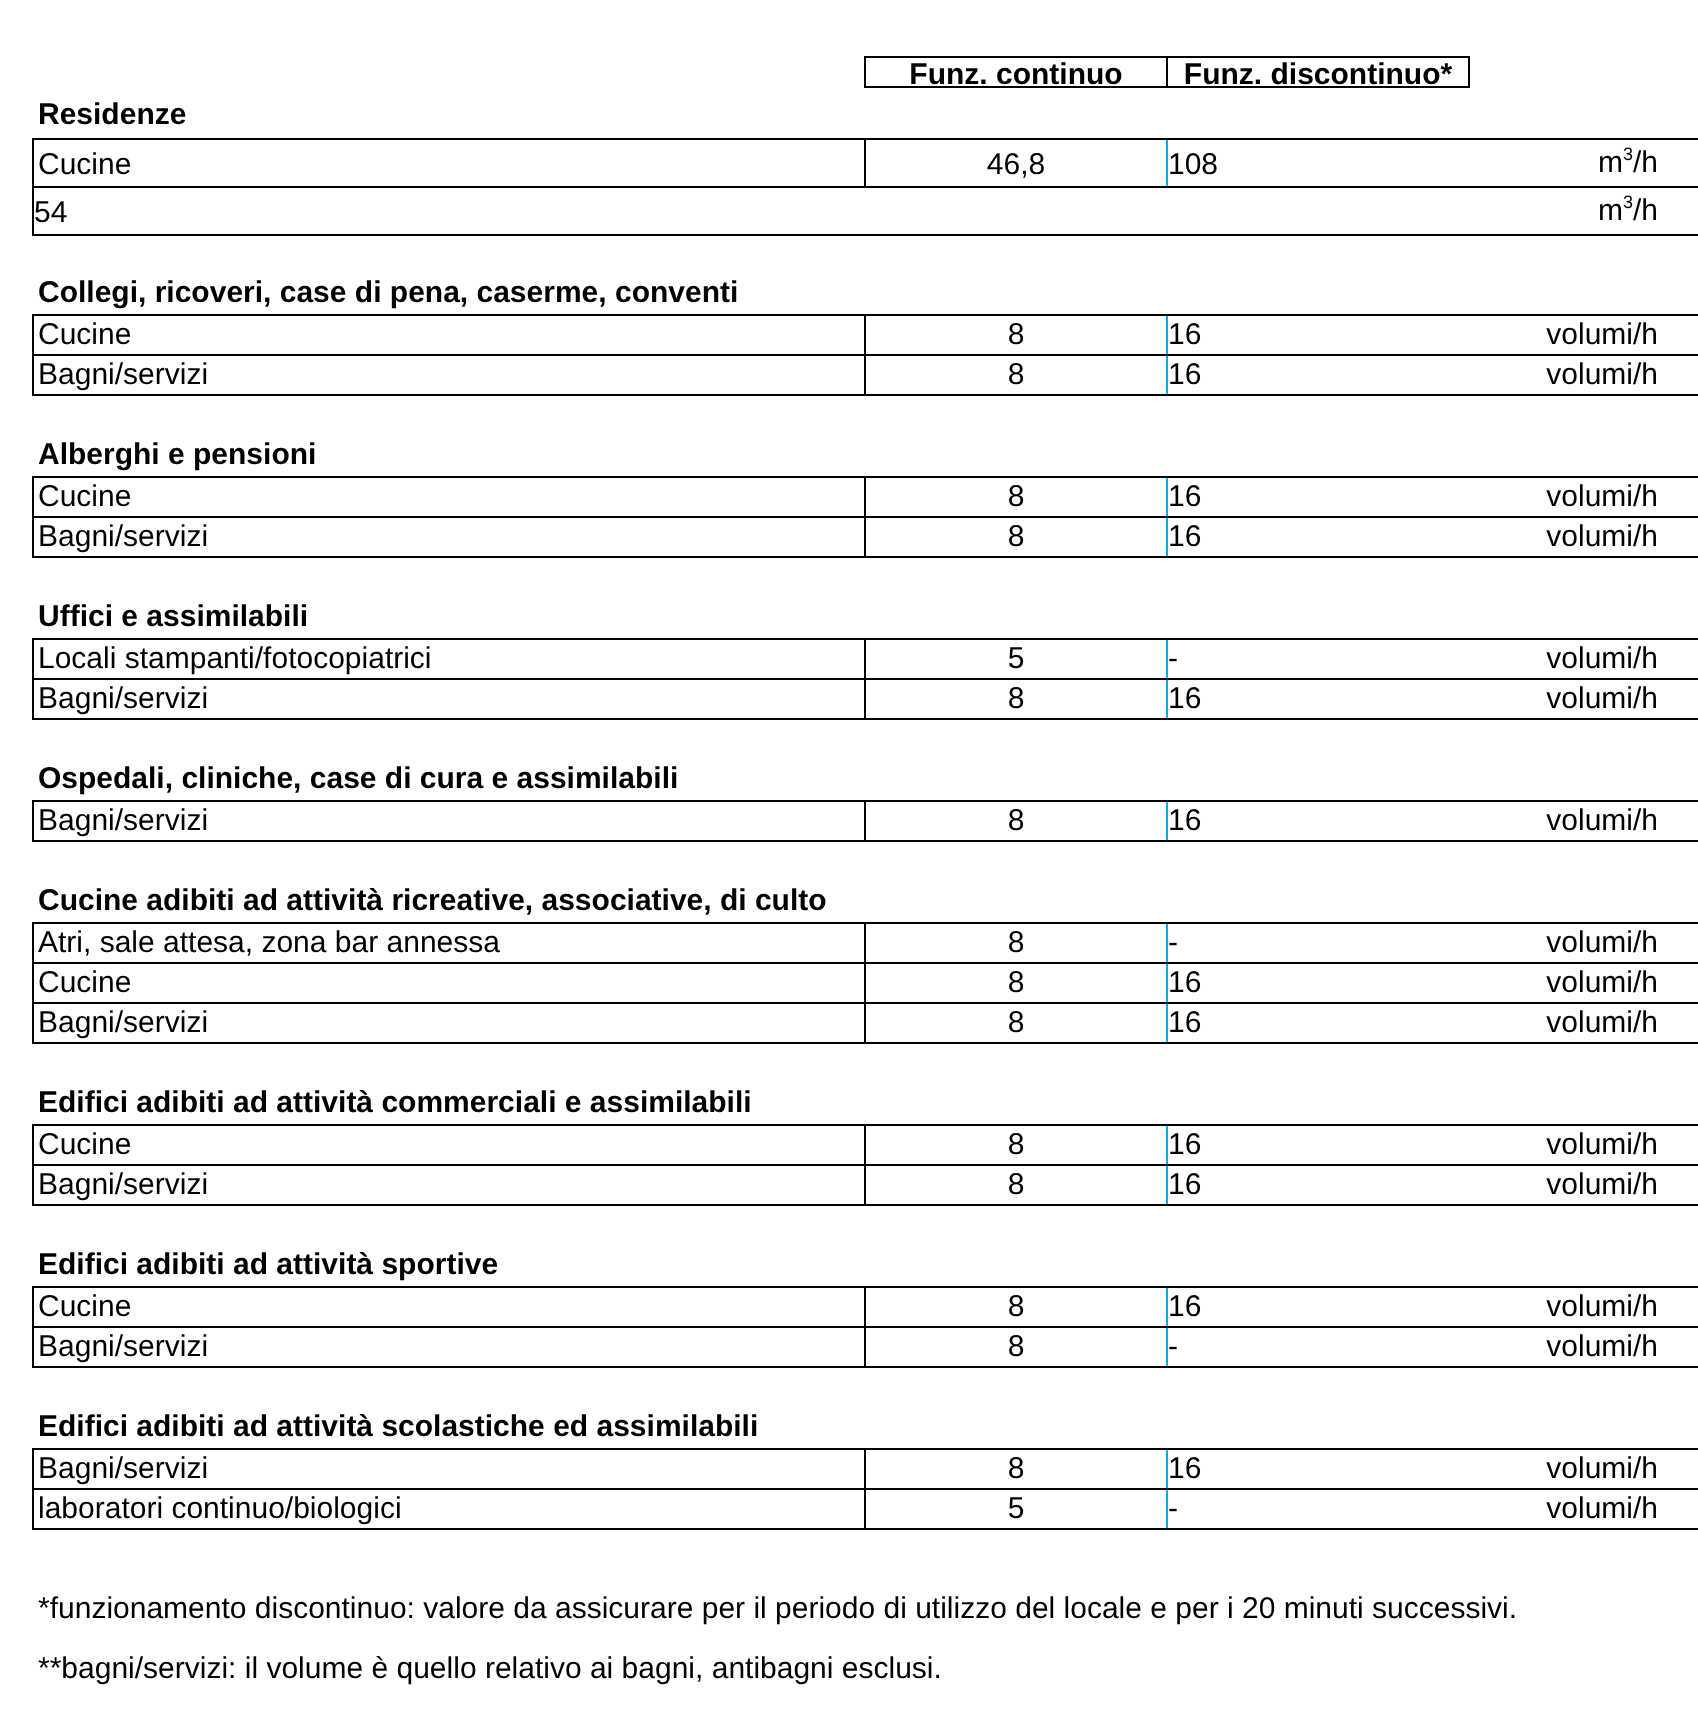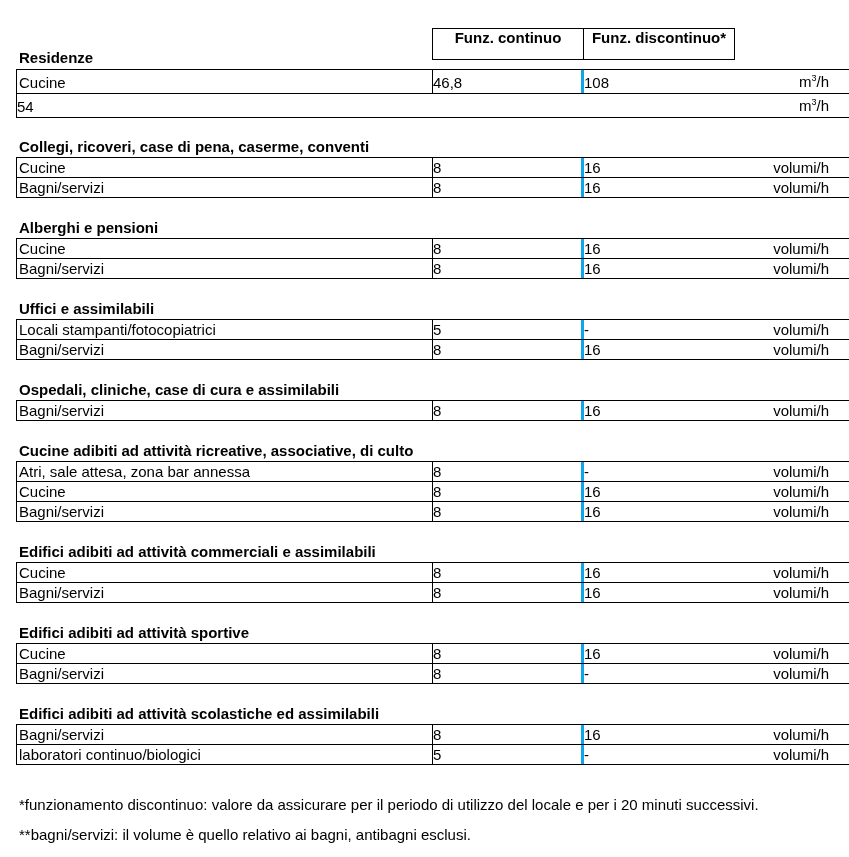--- a/index.html
+++ b/index.html
@@ -1,21 +1,21 @@
 <!DOCTYPE html>
 <html><head>
 <meta charset="utf-8">
 <style>
   html, body { margin: 0; padding: 0; background: #ffffff; }
   body {
     width: 849px; height: 857px; position: relative; overflow: hidden;
     font-family: "Liberation Sans", sans-serif; font-size: 15px; color: #000;
   }
   .hdr-box {
-    position: absolute; left: 432px; top: 28px; width: 303px; height: 32px;
+    position: absolute; left: 432px; top: 28px; width: 303px; height: 16px;
     border: 1px solid #000; box-sizing: border-box; display: flex;
   }
   .hdr-box .hcell {
     font-weight: bold; font-size: 15px; line-height: 18px; text-align: center;
     box-sizing: border-box; white-space: nowrap;
   }
   .hdr-box .hcell.c1 { width: 151px; border-right: 1px solid #000; }
   .hdr-box .hcell.c2 { flex: 1; }
 
   .section-title {
@@ -25,21 +25,21 @@
   .tbl {
     position: absolute; left: 16px; width: 844px;
     border: 1px solid #000; box-sizing: border-box; border-bottom: none;
   }
   .row { display: flex; border-bottom: 1px solid #000; box-sizing: border-box; }
   .row .lbl {
     width: 416px; border-right: 1px solid #000; box-sizing: border-box;
     padding-left: 2px; white-space: nowrap; overflow: hidden;
   }
   .row .v1 {
-    width: 151px; border-right: 3px solid #0ea5e9; box-sizing: border-box; text-align: left;
+    width: 151px; border-right: 1px solid #0ea5e9; box-sizing: border-box; text-align: center;
   }
   .row .v2 { flex: 1; text-align: left; }
   .tbl.r20 .row { height: 20px; line-height: 20px; }
   .tbl.r24 .row { height: 24px; line-height: 25px; }
 
   .units { position: absolute; left: 740px; width: 89px; }
   .unit { text-align: right; white-space: nowrap; }
   .units.r20 .unit { height: 20px; line-height: 21px; }
   .units.r24 .unit { height: 24px; line-height: 25px; }
   .unit sup { font-size: 9px; vertical-align: 6px; line-height: 0; }

